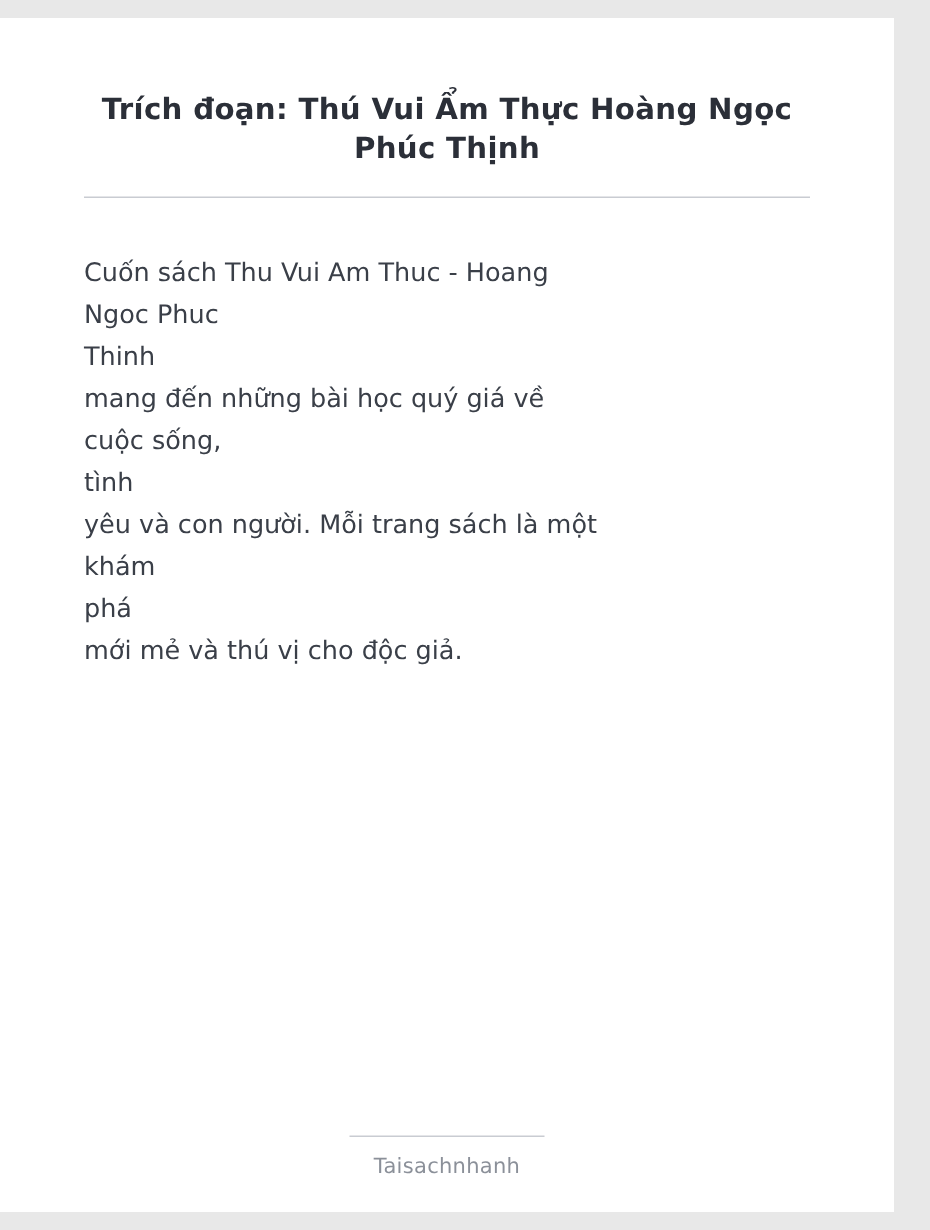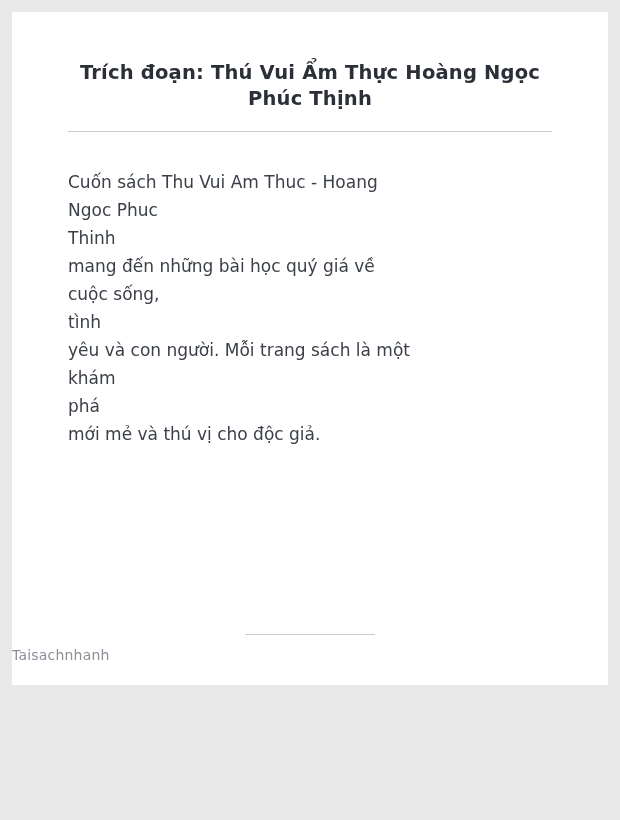--- a/index.html
+++ b/index.html
@@ -8,24 +8,24 @@
   }
   body {
     width: 620px;
     height: 820px;
     background: #e8e8e8;
     font-family: "DejaVu Sans", sans-serif;
     overflow: hidden;
   }
   .page-sheet {
     position: absolute;
-    left: 12px;
+    left: 0;
     top: 12px;
     width: 596px;
-    height: 673px;
+    height: 796px;
     background: #ffffff;
     box-sizing: border-box;
   }
   .doc-inner {
     position: absolute;
     left: 0;
     top: 0;
     right: 0;
     bottom: 0;
     padding: 48px 56px 0 56px;
@@ -50,20 +50,21 @@
     color: #3a3f48;
     line-height: 28px;
     white-space: pre-wrap;
     max-width: 350px;
   }
   .footer-wrap {
     position: absolute;
     left: 0;
     right: 0;
     bottom: 22px;
+    text-align: center;
   }
   .footer-rule {
     width: 130px;
     height: 1px;
     background: #c9ccd2;
     margin: 0 auto 12px auto;
   }
   .footer-text {
     font-family: "DejaVu Sans", sans-serif;
     font-size: 14px;

